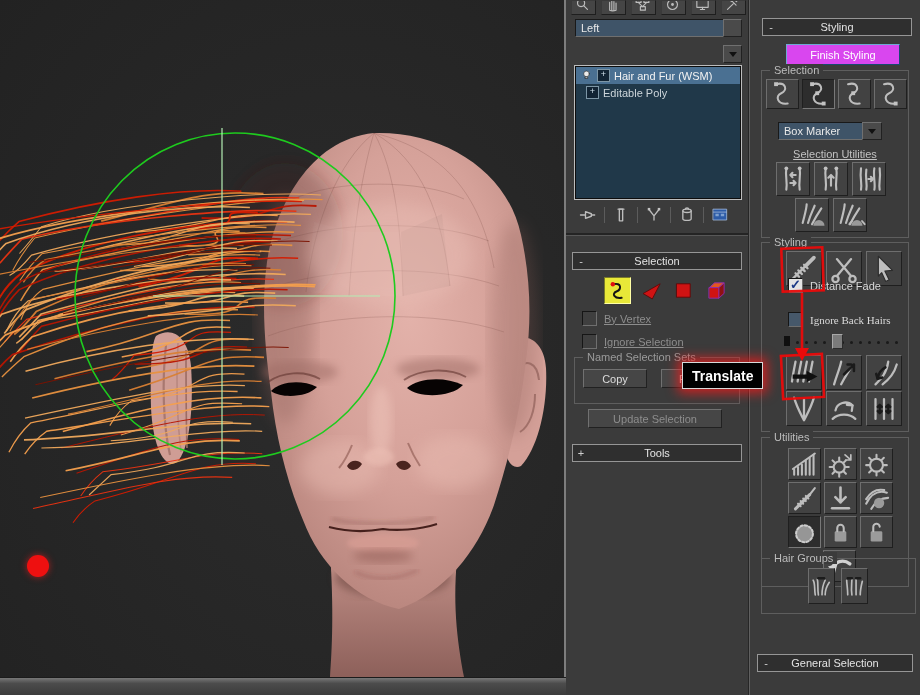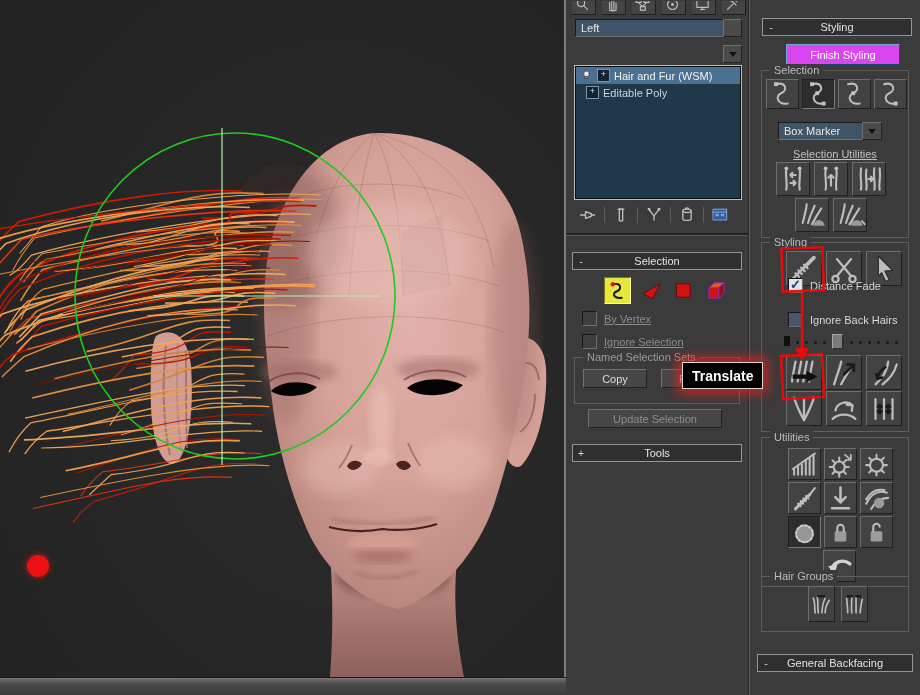--- a/index.html
+++ b/index.html
@@ -603,21 +603,21 @@
               <svg viewBox="0 0 24 24">
                 <path d="M8 3 L18 13 L12.6 13.4 L15.6 19.6 L13.2 20.8 L10.4 14.6 L8 17 Z" fill="#bdbdbd" stroke="#2c2c2c" stroke-width="0.8"></path>
               </svg>
             </span>
           </div>
         </div>
       <div class="check-row" style="left:26px;top:35px;">
         <span class="checkbox checked"></span>
         <span class="cb-label">Distance Fade</span>
       </div>
-      <div class="check-row" style="left:26px;top:69px;">
+      <div class="check-row" style="left:26px;top:69px;font-family:Liberation Serif, serif;">
         <span class="checkbox blue"></span>
         <span class="cb-label">Ignore Back Hairs</span>
       </div>
       <div class="slider" id="brush-slider" style="left:22px;top:90px;width:116px;">
           <span class="endblock"></span>
           <span class="tick" style="left: 12px;"></span>
           <span class="tick" style="left: 21px;"></span>
           <span class="tick" style="left: 30px;"></span>
           <span class="tick" style="left: 39px;"></span>
           <span class="tick" style="left: 48px;"></span>
@@ -771,21 +771,21 @@
             <span class="icon">
               <svg viewBox="0 0 24 24">
                 <path d="M6 14 C8 8 15 6 20 10" stroke="#d2d2d2" stroke-width="2.6"></path>
                 <path d="M3 12 L10.5 9.8 L8.5 17 Z" fill="#d2d2d2" stroke="none"></path>
               </svg>
             </span>
           </div>
         </div>
     </div>
 
-    <div class="fieldset" style="left:12px;top:576px;width:146px;height:54px;">
+    <div class="fieldset" style="left:12px;top:558px;width:146px;height:54px;padding-left:7px;">
       <span class="legend">Hair Groups</span>
       <div class="irow" id="hg-row" style="left:46px;top:9px;gap:6px;">
           <div class="ibtn" style="width: 25px; height: 34px;">
             <span class="icon">
               <svg viewBox="0 0 24 24">
                 <path d="M6 20 C5 14 6 9 4 6 M9 20 C8 14 9 9 8 5 M12.5 20 C12.5 14 13.5 10 15.5 6 M15.5 20 C15.5 15 17.5 11 19.5 8"></path>
                 <path d="M9 4 H14.5" stroke="#1c1c1c" stroke-width="2.4"></path>
               </svg>
             </span>
           </div>
@@ -795,21 +795,21 @@
                 <path d="M5.5 20 C5.5 14 4.5 9 4.5 6 M9.5 20 C8.5 14 9.5 9 9.5 5 M13.5 20 C13.5 14 13.5 10 13.5 5 M17.5 20 C17.5 15 18.5 11 19.5 7"></path>
                 <path d="M5.5 4 H9.5 M13.5 4 H17.5" stroke="#1c1c1c" stroke-width="2.4"></path>
               </svg>
             </span>
           </div>
         </div>
     </div>
 
     <div class="rollout" style="left:8px;top:654px;width:154px;">
       <span class="r-glyph">-</span>
-      <span class="r-title">General Backfacing</span>
+      <span class="r-title">General Selection</span>
     </div>
   </div>
 
   <div class="tooltip">
     <span>Translate</span>
   </div>
   <svg class="annot">
     <g stroke="#ea0a0a" stroke-width="2.6" fill="none" opacity="0.95">
       <rect x="782" y="248" width="41" height="43" transform="rotate(-2 802 269)"></rect>
       <rect x="782" y="355" width="41" height="43" transform="rotate(-3 802 376)"></rect>

